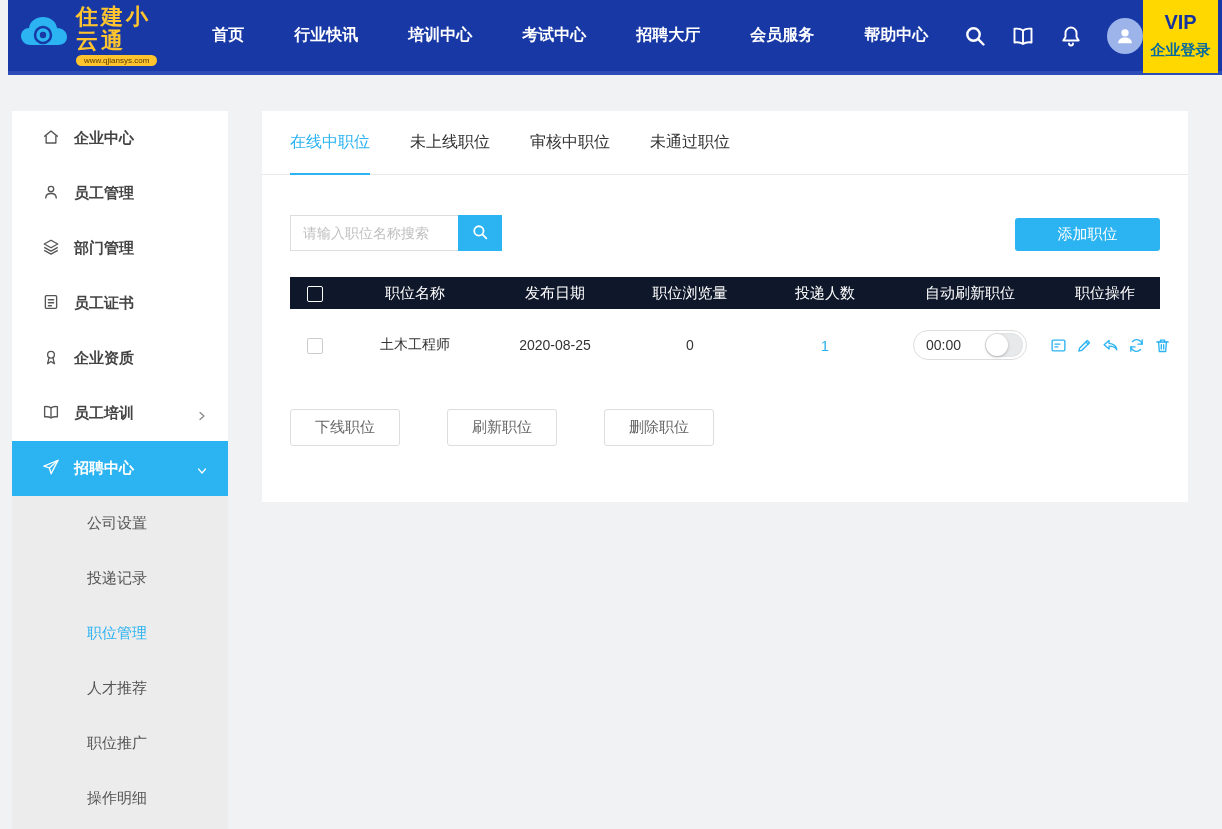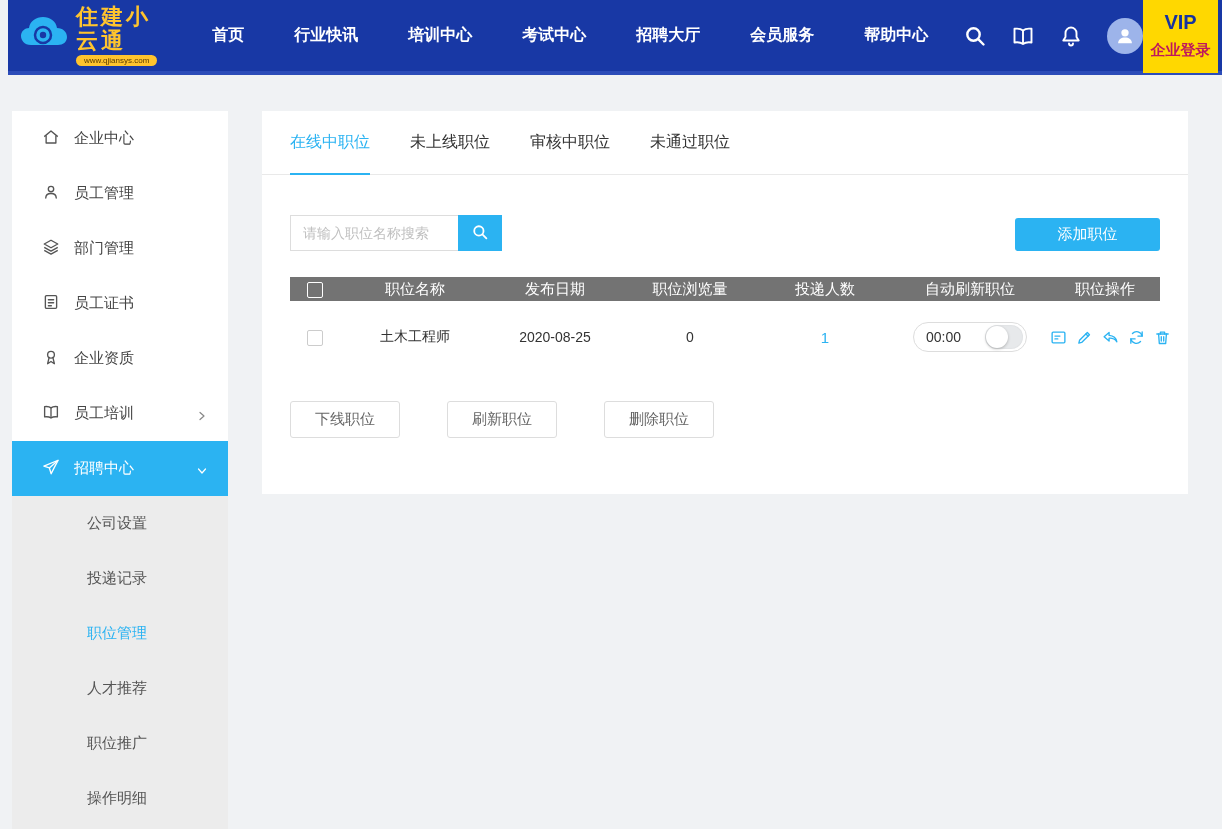--- a/index.html
+++ b/index.html
@@ -26,30 +26,30 @@
   .hicons { display:flex; align-items:center; margin-left:10px; gap:24px; }
   .hicon { color:#fff; width:24px; height:24px; cursor:pointer; }
   .hicon svg { width:24px; height:24px; }
   .avatar { width:36px; height:36px; border-radius:50%; background:#9db4ea; display:flex; align-items:center; justify-content:center; cursor:pointer; }
   .avatar svg { width:22px; height:22px; }
   .vip {
     margin-left:auto; margin-right:12px; width:97px; height:75px; background:#ffd800;
     display:flex; flex-direction:column; align-items:center; justify-content:center; cursor:pointer;
   }
   .vip-line1 { color:#1733a0; font-size:20px; font-weight:bold; }
-  .vip-line2 { color:#be185d; font-size:15px; font-weight:bold; margin-top:7px; }
+  .vip-line2 { color:#0369a1; font-size:15px; font-weight:bold; margin-top:7px; }
 
   
   .sidebar {
     position:absolute; left:12px; top:111px; width:216px; height:718px;
     background:#fff; display:flex; flex-direction:column;
   }
   .side-item {
     height:55px; flex:0 0 55px; display:flex; align-items:center;
-    padding:0 20px 0 30px; gap:14px; color:#444; font-size:15px; cursor:pointer;
+    padding:0 20px 0 30px; gap:14px; color:#444; font-size:15px; cursor:pointer;font-weight:bold;
   }
   .side-item svg { width:18px; height:18px; flex:0 0 18px; }
   .side-item .chev { margin-left:auto; width:12px; height:12px; }
   .side-item .chev svg { width:12px; height:12px; }
   .side-item.active { background:#2bb3f2; color:#fff; }
   .submenu { background:#ececec; flex:1; }
   .sub-item { height:55px; display:flex; align-items:center; padding-left:75px; color:#555; font-size:15px; cursor:pointer; }
   .sub-item.active { color:#2bb3f2; }
 
   
@@ -68,21 +68,21 @@
   .search-btn { width:44px; height:36px; background:#2bb3f2; border:none; color:#fff; display:flex; align-items:center; justify-content:center; cursor:pointer; }
   .search-btn svg { width:18px; height:18px; }
   .add-btn { margin-left:auto; width:145px; height:33px; background:#2bb3f2; color:#fff; border:none; border-radius:3px; font-size:15px; cursor:pointer; font-family:inherit; }
 
   .table { margin:26px 28px 0; }
   .thead, .trow {
     display:grid;
     grid-template-columns:50px 150px 130px 140px 130px 160px 1fr;
     align-items:center;
   }
-  .thead { background:#737373; color:#fff; height:24px; font-size:15px; }
+  .thead { background:#0f172a; color:#fff; height:32px; font-size:15px; }
   .thead > div, .trow > div { text-align:center; }
   .trow { height:72px; font-size:14px; color:#333; background:#fff; }
   .cb { appearance:none; -webkit-appearance:none; width:16px; height:16px; border-radius:2px; cursor:pointer; vertical-align:middle; }
   .cb-head { border:1px solid #fff; background:transparent; }
   .cb-row { border:1px solid #ccc; background:#fff; }
   .applicants { color:#2bb3f2; font-size:15px; cursor:pointer; }
   .time-box {
     width:114px; height:30px; border:1px solid #ddd; border-radius:16px; background:#fff;
     display:flex; align-items:center; justify-content:space-between;
     padding:0 3px 0 12px; margin:0 auto; font-size:14px; color:#333;

